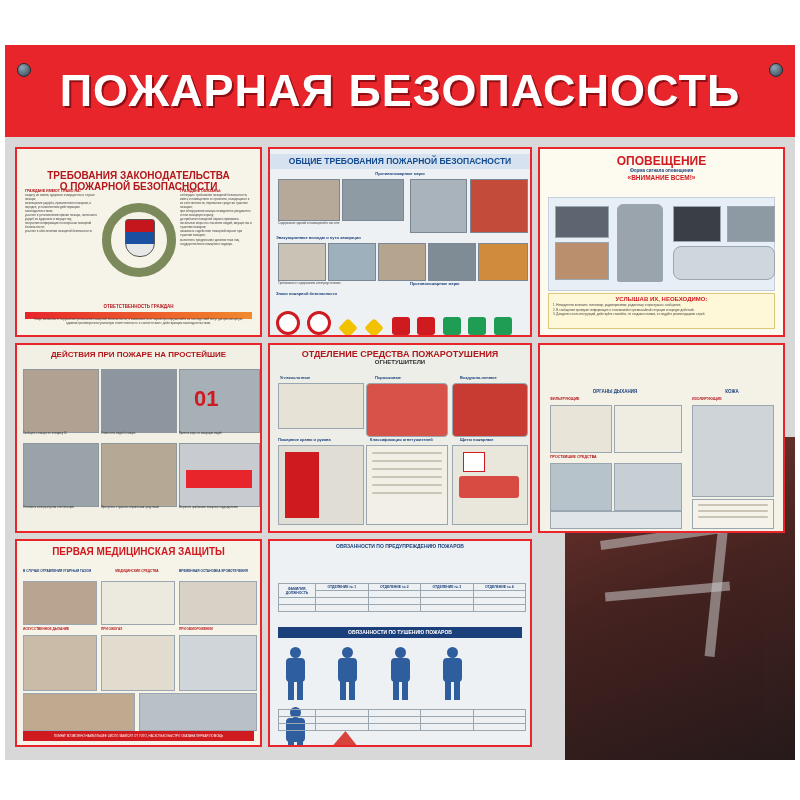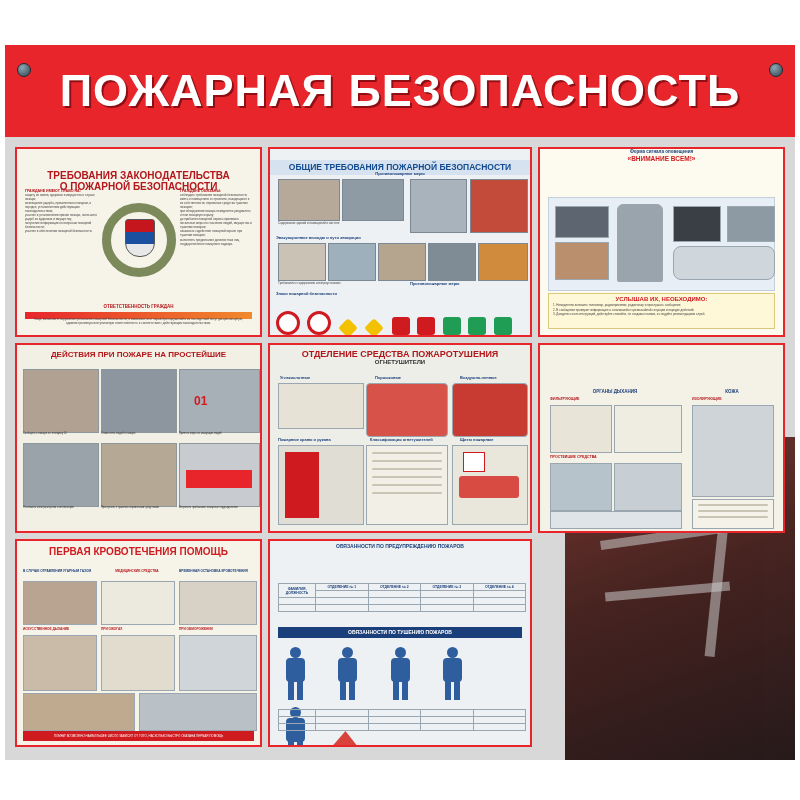--- a/index.html
+++ b/index.html
@@ -36,21 +36,21 @@
           width:74px;height:74px;}
   .wreath{position:absolute;left:0;top:0;width:74px;height:74px;border-radius:50%;
           border:9px solid #6f7d4b;box-sizing:border-box;opacity:.9;}
   .shield{position:absolute;left:23px;top:16px;width:28px;height:36px;
           background:linear-gradient(#c4161c 0 33%,#1b4fa0 33% 66%,#e8e8e8 66% 100%);
           border-radius:3px 3px 14px 14px;border:1px solid #555;}
   .redbar{position:absolute;left:8px;right:8px;bottom:16px;height:7px;
           background:linear-gradient(90deg,#e8252b,#f08a2c);}
   
   #panel2{left:253px;top:0;width:264px;height:190px;background:#eef1f4;}
-  #panel2 .hdr{font-size:8.5px;margin-top:11px;color:#124a8f;}
+  #panel2 .hdr{font-size:8.5px;margin-top:5px;color:#124a8f;}
   .photo{position:absolute;background:#9aa7b2;border:1px solid #7b8893;}
   .signrow{position:absolute;left:6px;right:6px;bottom:4px;height:20px;}
   .sign{display:inline-block;width:18px;height:18px;margin-right:3px;border-radius:3px;}
   
   #panel3{left:523px;top:0;width:247px;height:190px;background:#fdfaf0;}
   #panel3 .hdr{font-size:12px;margin-top:6px;color:#cf1a20;}
   .sub3{text-align:center;font-size:4.5px;color:#1a3f7a;font-weight:bold;}
   .sub3b{text-align:center;font-size:6.5px;color:#cf1a20;font-weight:bold;margin-top:1px;}
   .warnbox{position:absolute;left:8px;right:8px;bottom:6px;height:34px;
            background:#fff8d8;border:1px solid #d9c97a;}
@@ -170,20 +170,21 @@
           <span class="sign" style="background:#cf1a20;"></span>
           <span class="sign" style="background:#cf1a20;"></span>
           <span class="sign greenbox"></span>
           <span class="sign greenbox"></span>
           <span class="sign greenbox"></span>
           
         </div>
       </div>
 
       <div class="panel" id="panel3">
+        <div class="p-title hdr">ОПОВЕЩЕНИЕ</div>
         <div class="sub3">Форма сигнала оповещения</div>
         <div class="sub3b">«ВНИМАНИЕ ВСЕМ!»</div>
         <div style="position:absolute;left:8px;top:48px;right:8px;height:92px;background:#e7eef5;border:1px solid #c3d0dc;">
           <div class="blk" style="left:6px;top:8px;width:52px;height:30px;background:#5c6570;"></div>
           <div class="blk" style="left:6px;top:44px;width:52px;height:36px;background:#b98f6d;"></div>
           <div class="blk" style="left:68px;top:6px;width:44px;height:76px;background:#9aa4ad;border-radius:6px 6px 2px 2px;"></div>
           <div class="blk" style="left:124px;top:8px;width:46px;height:34px;background:#3a3f45;"></div>
           <div class="blk" style="left:124px;top:48px;width:100px;height:32px;background:#cfd6dc;border-radius:8px;"></div>
           <div class="blk" style="left:178px;top:8px;width:46px;height:34px;background:#8d99a3;"></div>
         </div>
@@ -194,21 +195,21 @@
           <div class="tiny" style="padding:0 4px;">3. Дождитесь всех инструкций, действуйте спокойно, не создавая паники, и следуйте рекомендациям служб.</div>
         </div>
       </div>
 
       <div class="panel" id="panel4">
         <div class="p-title hdr">ДЕЙСТВИЯ ПРИ ПОЖАРЕ НА ПРОСТЕЙШИЕ</div>
         <div class="cellgrid">
           <div class="cell" style="left:0;top:0;width:74px;height:62px;background:#b0a192;"></div>
           <div class="cell" style="left:78px;top:0;width:74px;height:62px;background:#8d969e;"></div>
           <div class="cell" style="left:156px;top:0;width:79px;height:62px;background:#a8b0b7;">
-            <div style="position:absolute;left:14px;top:16px;font-size:12px;font-weight:bold;color:#cf1a20;font-family:'Liberation Sans',sans-serif;margin-top:8px;">01</div>
+            <div style="position:absolute;left:14px;top:16px;font-size:22px;font-weight:bold;color:#cf1a20;font-family:'Liberation Sans',sans-serif;">01</div>
           </div>
           <div class="cell" style="left:0;top:74px;width:74px;height:62px;background:#9aa3aa;"></div>
           <div class="cell" style="left:78px;top:74px;width:74px;height:62px;background:#b5a894;"></div>
           <div class="cell" style="left:156px;top:74px;width:79px;height:62px;background:#c8ccd0;">
             <div class="redstrip" style="left:6px;top:26px;width:66px;height:18px;"></div>
           </div>
           <div class="cellcap" style="left:0;top:63px;width:74px;">Сообщить о пожаре по телефону 01</div>
           <div class="cellcap" style="left:78px;top:63px;width:74px;">Оповестить людей о пожаре</div>
           <div class="cellcap" style="left:156px;top:63px;width:79px;">Принять меры по эвакуации людей</div>
           <div class="cellcap" style="left:0;top:137px;width:74px;">Отключить электроэнергию и вентиляцию</div>
@@ -259,21 +260,21 @@
         <div class="blk" style="left:74px;top:118px;width:66px;height:46px;background:#c8cfd4;"></div>
         <div class="blk" style="left:152px;top:154px;width:80px;height:28px;background:#f4f2e9;">
           <div class="tinyline" style="margin:4px 5px;"></div>
           <div class="tinyline" style="margin:4px 5px;"></div>
           <div class="tinyline" style="margin:4px 5px;"></div>
         </div>
         <div class="blk" style="left:10px;top:166px;width:130px;height:16px;background:#dfe4e8;"></div>
       </div>
 
       <div class="panel" id="panel7">
-        <div class="p-title hdr">ПЕРВАЯ КРОВОТЕЧЕНИЯ ПОМОЩЬ</div>
+        <div class="p-title hdr">ПЕРВАЯ МЕДИЦИНСКАЯ ЗАЩИТЫ</div>
         <div style="position:absolute;left:6px;top:28px;width:72px;font-size:3.2px;font-weight:bold;color:#1a3f7a;">В СЛУЧАЕ ОТРАВЛЕНИЯ УГАРНЫМ ГАЗОМ</div>
         <div style="position:absolute;left:84px;top:28px;width:72px;font-size:3.2px;font-weight:bold;color:#b3161b;text-align:center;">МЕДИЦИНСКИЕ СРЕДСТВА</div>
         <div style="position:absolute;left:162px;top:28px;width:76px;font-size:3.2px;font-weight:bold;color:#1a3f7a;">ВРЕМЕННАЯ ОСТАНОВКА КРОВОТЕЧЕНИЯ</div>
         <div class="blk" style="left:6px;top:40px;width:72px;height:42px;background:#b8a490;"></div>
         <div class="blk" style="left:84px;top:40px;width:72px;height:42px;background:#eceadf;"></div>
         <div class="blk" style="left:162px;top:40px;width:76px;height:42px;background:#d8d2c6;"></div>
         <div style="position:absolute;left:6px;top:86px;font-size:3.2px;font-weight:bold;color:#b3161b;">ИСКУССТВЕННОЕ ДЫХАНИЕ</div>
         <div style="position:absolute;left:84px;top:86px;font-size:3.2px;font-weight:bold;color:#b3161b;">ПРИ ОЖОГАХ</div>
         <div style="position:absolute;left:162px;top:86px;font-size:3.2px;font-weight:bold;color:#b3161b;">ПРИ ОБМОРОЖЕНИИ</div>
         <div class="blk" style="left:6px;top:94px;width:72px;height:54px;background:#c9bba8;"></div>

